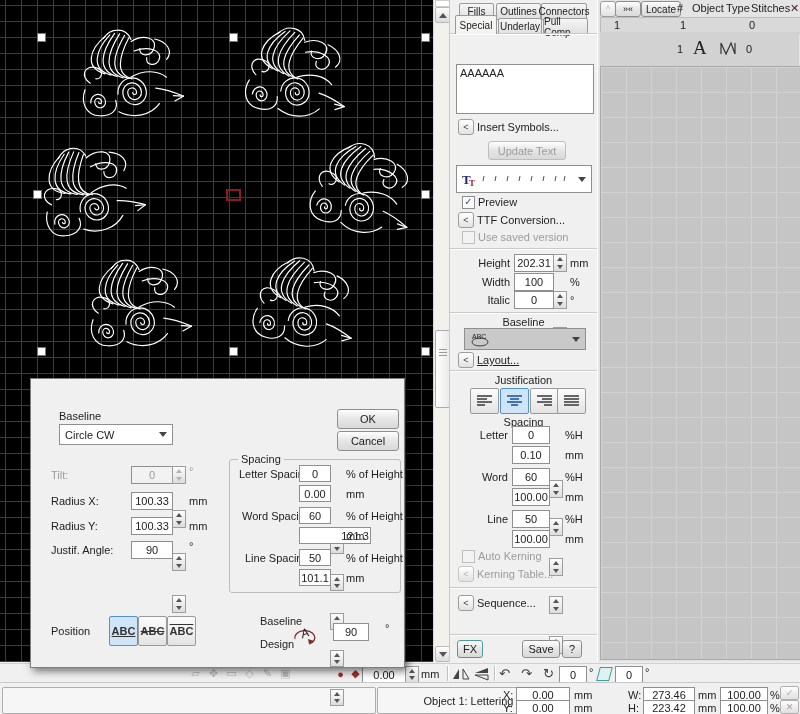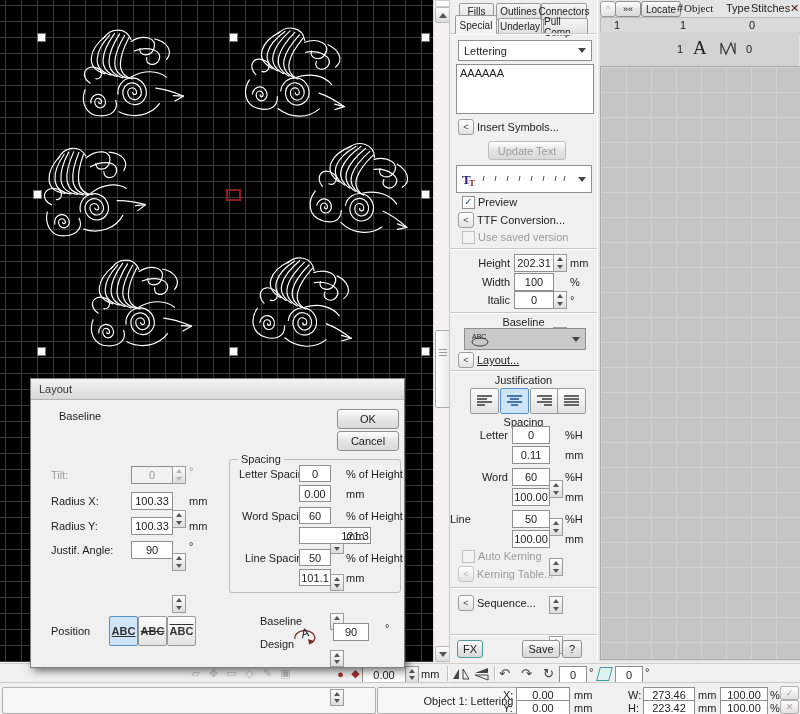--- a/index.html
+++ b/index.html
@@ -265,24 +265,20 @@
         <span>Special</span>
       </div>
     <div class="tab" style="left:48px;top:18px;width:42px;">
         <span>Underlay</span>
       </div>
     <div class="tab" style="left:93px;top:18px;width:43px;">
         <span>Pull Comp</span>
       </div>
     <div class="hr" style="left:0;top:33px;width:147px;"></div>
 
-    <div class="combo abs" style="left:8px;top:40px;width:132px;height:19px;">
-      <span style="padding-left:5px;">Lettering</span>
-      <span class="arrow"></span>
-    </div>
 
     <div class="input left abs" style="left:6px;top:64px;width:133px;height:46px;align-items:flex-start;padding-top:2px;">
       <span>AAAAAA</span>
     </div>
 
     <div class="sqbtn abs" style="left:8px;top:119px;">
         <span>&lt;</span>
       </div>
     <span class="lbl" style="left:27px;top:121px;">Insert Symbols...</span>
 
@@ -406,38 +402,38 @@
 
     <span class="lbl" style="left:0;top:416px;width:147px;text-align:center;">Spacing</span>
 
     <span class="lbl" style="left:0;top:429px;width:58px;text-align:right;">Letter</span>
     <div class="input abs" style="left:62px;top:426px;width:36px;height:16px;">
         <span>0</span>
       </div>
     <div class="spin abs" style="left:99px;top:426px;height:16px;"></div>
     <span class="lbl" style="left:115px;top:429px;">%H</span>
     <div class="input abs" style="left:62px;top:446px;width:36px;height:16px;">
-        <span>0.11</span>
+        <span>0.10</span>
       </div>
     <div class="spin abs" style="left:99px;top:446px;height:16px;"></div>
     <span class="lbl" style="left:115px;top:449px;">mm</span>
 
     <span class="lbl" style="left:0;top:471px;width:58px;text-align:right;">Word</span>
     <div class="input abs" style="left:62px;top:468px;width:36px;height:16px;">
         <span>60</span>
       </div>
     <div class="spin abs" style="left:99px;top:468px;height:16px;"></div>
     <span class="lbl" style="left:115px;top:471px;">%H</span>
     <div class="input abs" style="left:62px;top:488px;width:36px;height:16px;">
         <span>100.00</span>
       </div>
     <div class="spin abs" style="left:99px;top:488px;height:16px;"></div>
     <span class="lbl" style="left:115px;top:491px;">mm</span>
 
-    <span class="lbl" style="left:0;top:513px;width:58px;">Line</span>
+    <span class="lbl" style="left:0;top:513px;width:58px;text-align:right;">Line</span>
     <div class="input abs" style="left:62px;top:510px;width:36px;height:16px;">
         <span>50</span>
       </div>
     <div class="spin abs" style="left:99px;top:510px;height:16px;"></div>
     <span class="lbl" style="left:115px;top:513px;">%H</span>
     <div class="input abs" style="left:62px;top:530px;width:36px;height:16px;">
         <span>100.00</span>
       </div>
     <div class="spin abs" style="left:99px;top:530px;height:16px;"></div>
     <span class="lbl" style="left:115px;top:533px;">mm</span>
@@ -472,21 +468,21 @@
     <div class="sqbtn abs" style="left:2px;top:1px;color:#b5b5b5;">
         <span>^</span>
       </div>
     <div class="btn abs" style="left:17px;top:1px;width:24px;height:14px;font-size:9px;">
         <span>»«</span>
       </div>
     <div class="btn abs" style="left:43px;top:1px;width:38px;height:14px;font-size:10px;">
         <span>Locate</span>
       </div>
     <span class="colhdr" style="left:79px;">#</span>
-    <span class="colhdr" style="left:86px;font-family:Liberation Serif, serif;">Object</span>
+    <span class="colhdr" style="left:94px;">Object</span>
     <span class="colhdr" style="left:128px;">Type</span>
     <span class="colhdr" style="left:153px;">Stitches</span>
     <span class="lbl" style="left:192px;top:2px;font-weight:bold;color:#5a1414;">✕</span>
 
     <div class="abs" style="left:2px;top:17px;width:199px;height:15px;background:#d9d9d9;border:1px solid #bcbcbc;">
       <span class="lbl" style="left:13px;top:1px;">1</span>
       <span class="lbl" style="left:79px;top:1px;">1</span>
       <span class="lbl" style="left:148px;top:1px;">0</span>
     </div>
 
@@ -511,25 +507,26 @@
       <svg class="abs" style="left:120px;top:9px;" width="16" height="15">
         <polyline points="1,13 1,2 6,13 11,2 15,13 15,2" fill="none" stroke="#333" stroke-width="1.2"></polyline>
       </svg>
       <span class="lbl" style="left:146px;top:11px;">0</span>
     </div>
 
     <div id="objgrid"></div>
   </div>
 
   <div id="dialog" class="abs">
-    <div id="dlg-title">
-        <span>Layout</span>
-      </div>
 
     <span class="lbl" style="left:28px;top:31px;">Baseline</span>
+    <div class="combo abs" style="left:28px;top:45px;width:112px;height:19px;">
+      <span style="padding-left:5px;">Circle CW</span>
+      <span class="arrow"></span>
+    </div>
 
     <div class="btn abs" style="left:306px;top:30px;width:60px;height:18px;">
         <span>OK</span>
       </div>
     <div class="btn abs" style="left:306px;top:52px;width:60px;height:18px;">
         <span>Cancel</span>
       </div>
 
     <span class="lbl dis" style="left:20px;top:90px;">Tilt:</span>
     <div class="input dis abs" style="left:100px;top:87px;width:40px;height:16px;">

